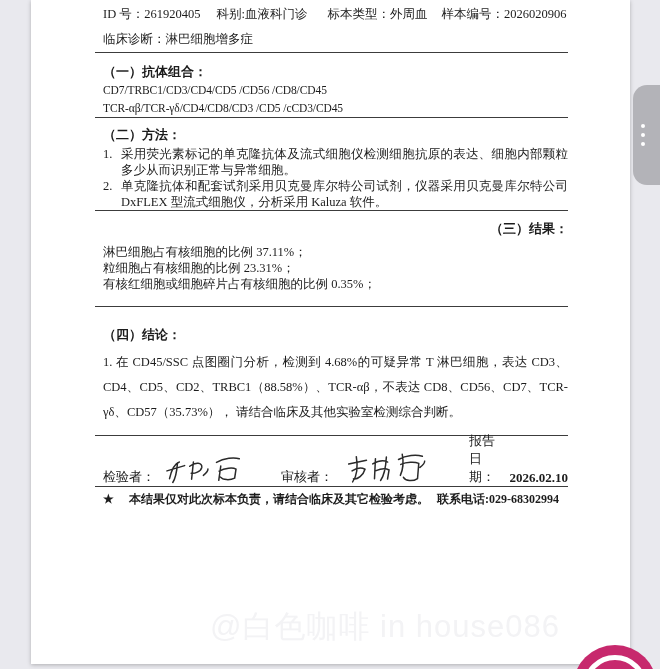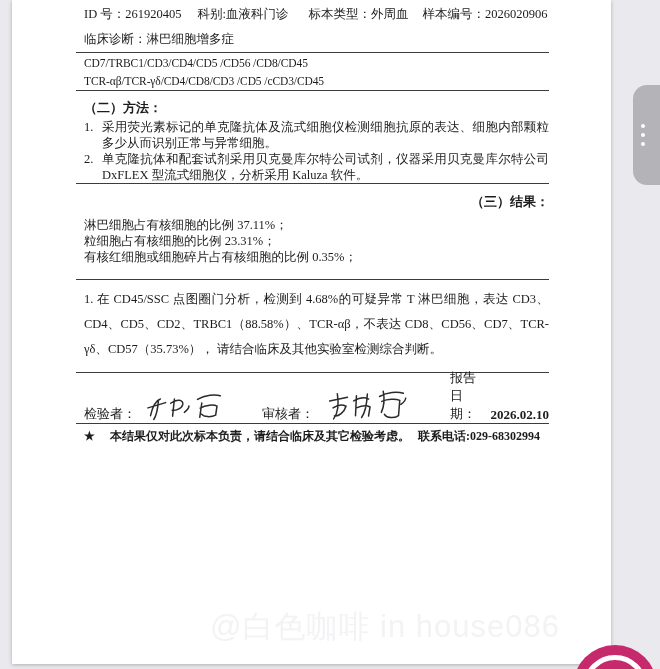--- a/index.html
+++ b/index.html
@@ -6,21 +6,21 @@
   html,body { width:660px; height:669px; }
   body {
     position:relative;
     background:#e9e9ee;
     overflow:hidden;
     font-family:"Liberation Serif","DejaVu Serif",serif;
     color:#1c1c1c;
   }
   .page {
     position:absolute;
-    left:12px; top:0;
+    left:31px; top:0;
     width:599px; height:664px;
     background:#ffffff;
     box-shadow:0 1px 4px rgba(0,0,0,0.25);
   }
   .content {
     margin-left:64px;
     width:473px;
     padding-top:2px;
   }
   .indent { padding-left:8px; }
@@ -144,20 +144,21 @@
 
     <div class="header-line indent">
       <span>ID 号：</span><span>261920405</span><span class="hsep1">科别:</span><span>血液科门诊</span><span class="hsep2">标本类型：</span><span>外周血</span><span class="hsep3">样本编号：</span><span>2026020906</span>
     </div>
     <div class="header-line indent">
       <span>临床诊断：</span><span>淋巴细胞增多症</span>
     </div>
 
     <hr class="rule">
 
+    <div class="sec-title indent">（一）抗体组合：</div>
     <div class="ab-lines indent">
       <div class="ab-line">CD7/TRBC1/CD3/CD4/CD5 /CD56 /CD8/CD45</div>
       <div class="ab-line">TCR-αβ/TCR-γδ/CD4/CD8/CD3 /CD5 /cCD3/CD45</div>
     </div>
 
     <hr class="rule">
 
     <div class="sec-title t2 indent">（二）方法：</div>
     <div class="method-list indent">
       <div class="method-item">
@@ -174,20 +175,21 @@
 
     <div class="sec-title t3 indent">（三）结果：</div>
     <div class="result-lines indent">
       <div class="result-line">淋巴细胞占有核细胞的比例 37.11%；</div>
       <div class="result-line">粒细胞占有核细胞的比例 23.31%；</div>
       <div class="result-line">有核红细胞或细胞碎片占有核细胞的比例 0.35%；</div>
     </div>
 
     <hr class="rule r4">
 
+    <div class="sec-title t4 indent">（四）结论：</div>
     <div class="conclusion">1. 在 CD45/SSC 点图圈门分析，检测到 4.68%的可疑异常 T 淋巴细胞，表达 CD3、CD4、CD5、CD2、TRBC1（88.58%）、TCR-αβ，不表达 CD8、CD56、CD7、TCR-γδ、CD57（35.73%）， 请结合临床及其他实验室检测综合判断。</div>
 
     <hr class="rule r5">
 
     <div class="sig-row indent">
       <span class="sig-label">检验者：</span>
       <svg class="sig-svg s1" width="90" height="32" viewBox="0 0 90 32">
         <path class="sig-path" d="M6 22 C9 12 13 7 17 6 M4 14 L22 10 M15 7 C14 14 12 22 9 26"></path>
         <path class="sig-path" d="M31 7 L28 24 M27 11 C33 7 40 8 39 13 C38 17 31 19 28 18 M40 21 C43 19 45 17 45 15"></path>
         <path class="sig-path" d="M54 9 C62 5 72 5 77 7 M58 13 L55 27 M56 18 C62 15 70 15 73 17 L71 26 C66 28 59 27 57 24"></path>

